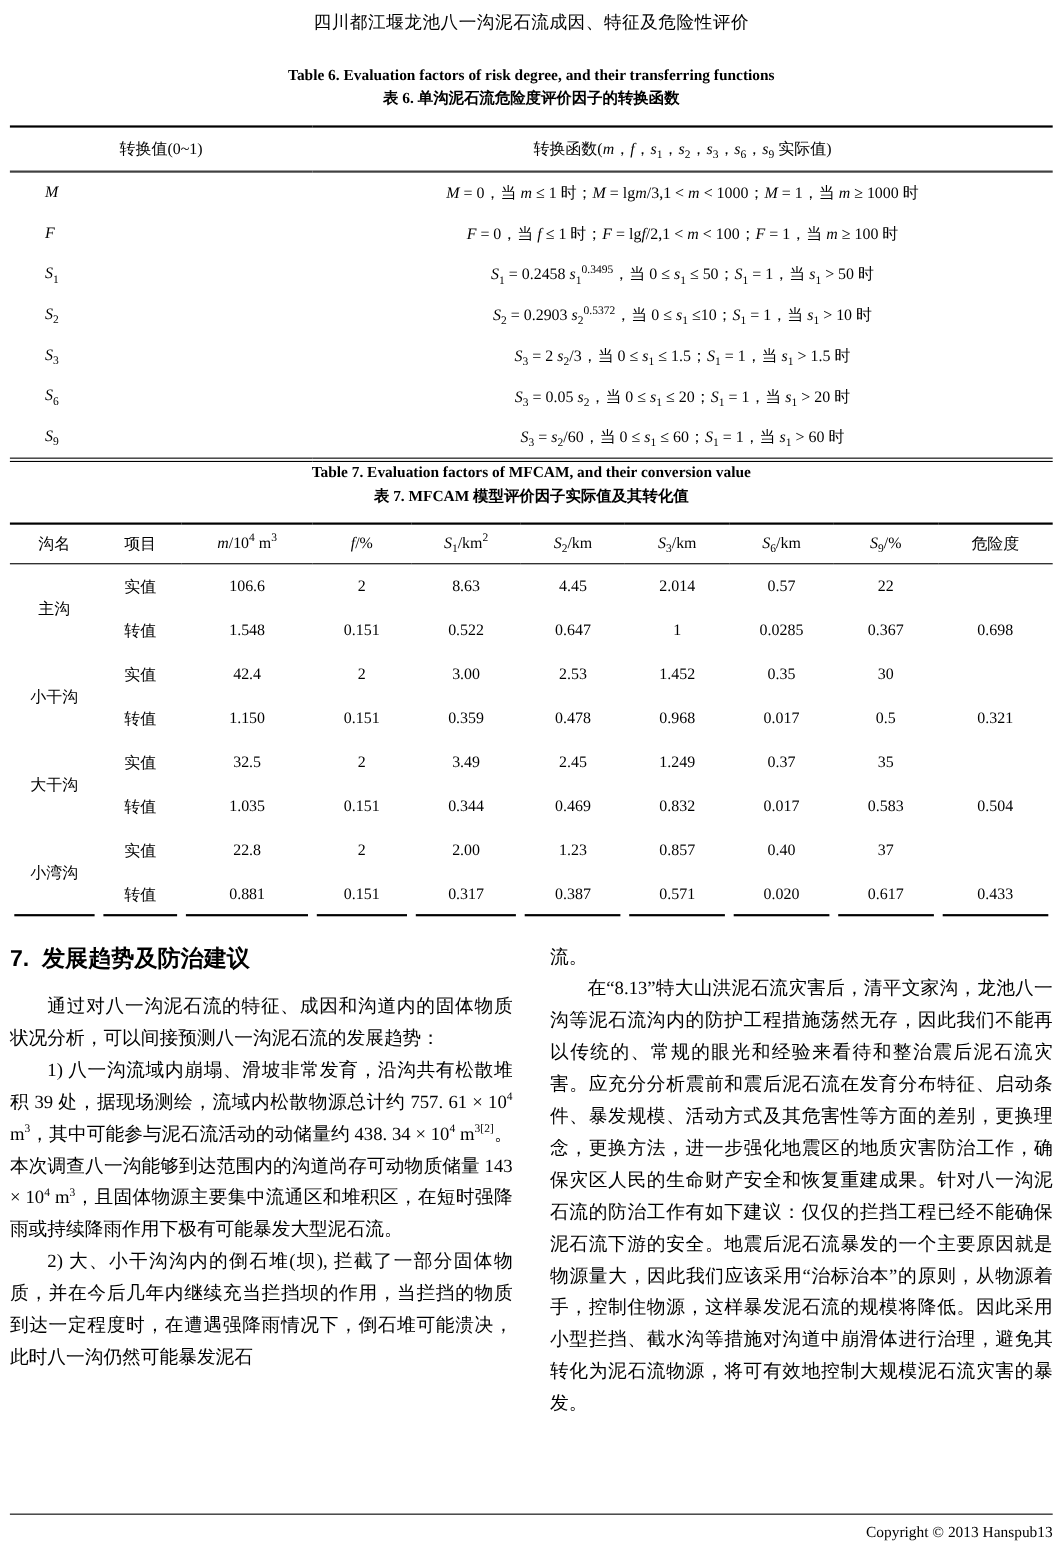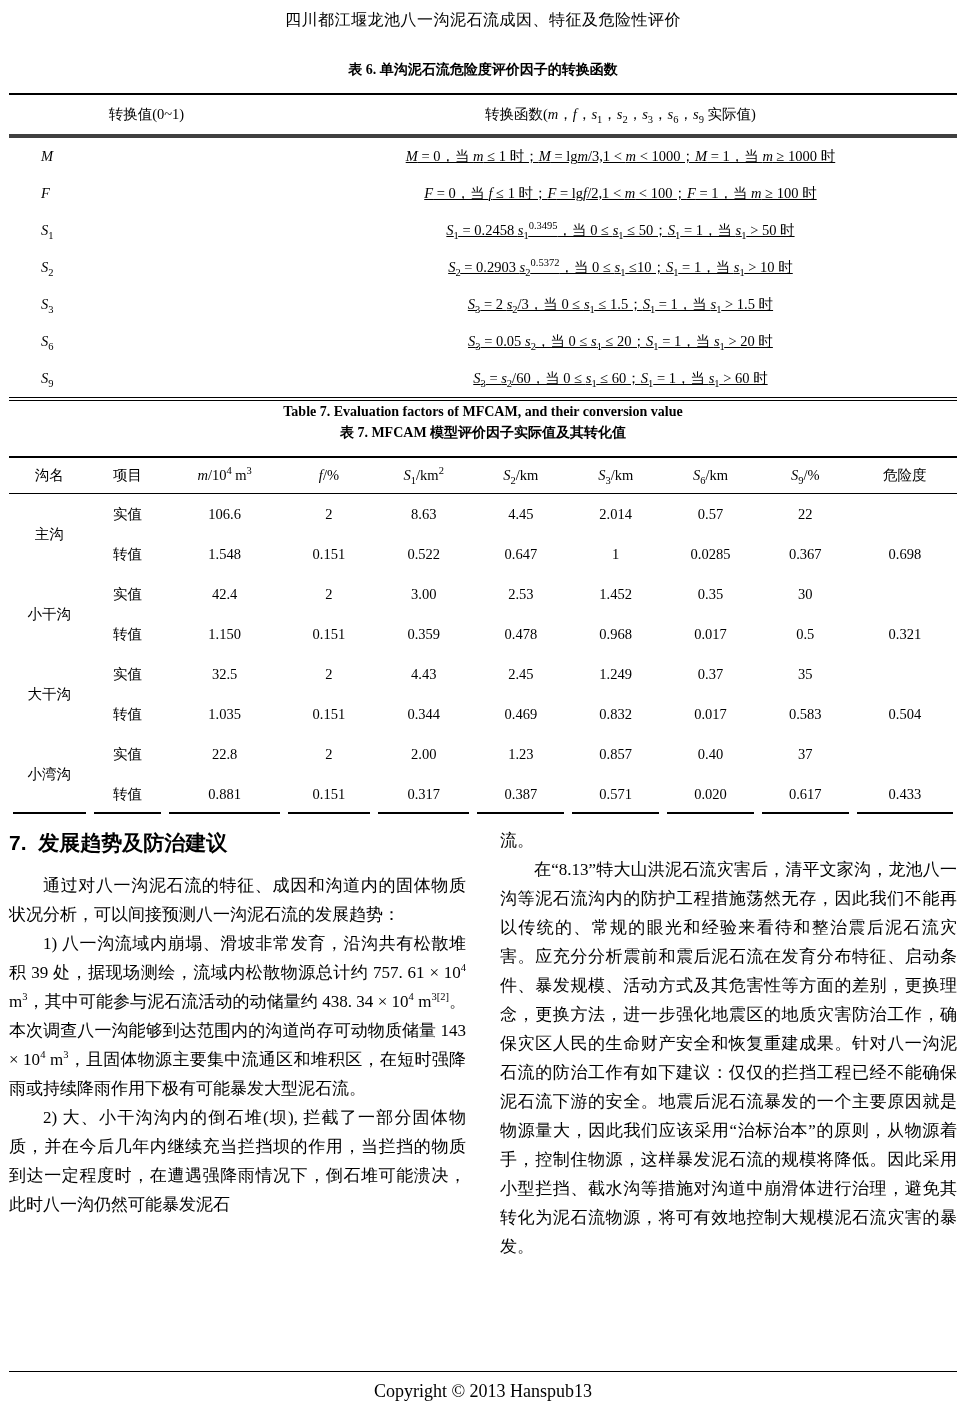--- a/index.html
+++ b/index.html
@@ -14,58 +14,59 @@
 
   .caption { text-align: center; font-weight: bold; font-size: 14px; line-height: 21px; }
   .cap6 { margin-top: 28px; }
   .cap7 { }
 
   table { width: 100%; border-collapse: collapse; table-layout: fixed; }
   sub, sup { font-size: 10.5px; line-height: 0; }
   i { font-style: italic; }
 
   .t6 { margin-top: 13px; border-top: 2px solid #000; border-bottom: 4px double #000; }
-  .t6 th { font-weight: normal; font-size: 14.5px; border-bottom: 4px solid #404040; padding: 10px 0; text-align: center; }
+  .t6 th { font-weight: normal; font-size: 14.5px; border-bottom: 2px solid #404040; padding: 10px 0; text-align: center; }
   .t6 td { font-size: 14.5px; padding: 9px 0; }
   .t6 td.factor { text-align: left; padding-left: 32px; }
-  .t6 td.formula { text-align: center; text-decoration: underline; }
+  .t6 td.formula { text-align: center; }
 
   .t7 { margin-top: 13px; border-top: 2px solid #000; }
   .t7 th { font-weight: normal; font-size: 14.5px; border-bottom: 1px solid #000; padding: 8px 0; text-align: center; }
   .t7 td { font-size: 14.5px; text-align: center; padding: 10.5px 0; }
   .t7 tr.lastrow td, .t7 td.seg-bottom {
     background-image: linear-gradient(#000, #000);
     background-repeat: no-repeat;
     background-position: center bottom;
     background-size: calc(100% - 8px) 2px;
   }
 
-  .body-cols { display: flex; gap: 34px; margin-top: 12px; }
+  .body-cols { display: flex; gap: 34px; margin-top: 22px; }
   .col { width: 463px; font-size: 17px; line-height: 29px; text-align: justify; }
   .col p { margin: 0; }
   p.indent { text-indent: 2em; }
   .sec {
     font-family: "Liberation Sans", "DejaVu Sans", sans-serif;
     font-size: 21px; font-weight: bold; margin: 2px 0 14px 0;
   }
 
   .footer {
     position: absolute; left: 9px; right: 9px; bottom: 12px;
     border-top: 1px solid #000; padding-top: 9px;
-    display: flex; justify-content: center; font-size: 18px;
+    display: flex; justify-content: flex-end; font-size: 14px;
   }
 </style>
 </head>
 <body>
 
 <div class="page">
 
   <div class="doc-header">四川都江堰龙池八一沟泥石流成因、特征及危险性评价</div>
 
   <div class="caption cap6">
+    <div>Table 6. Evaluation factors of risk degree, and their transferring functions</div>
     <div>表 6.  单沟泥石流危险度评价因子的转换函数</div>
   </div>
 
   <table class="t6">
     <colgroup>
         <col style="width:29%">
         <col style="width:71%">
       </colgroup>
     <thead>
       <tr>
@@ -185,21 +186,21 @@
         <td>0.017</td>
         <td>0.5</td>
         <td>0.321</td>
       </tr>
 
       <tr>
         <td rowspan="2">大干沟</td>
         <td>实值</td>
         <td>32.5</td>
         <td>2</td>
-        <td>4.43</td>
+        <td>3.49</td>
         <td>2.45</td>
         <td>1.249</td>
         <td>0.37</td>
         <td>35</td>
         <td></td>
       </tr>
       <tr>
         <td>转值</td>
         <td>1.035</td>
         <td>0.151</td>

